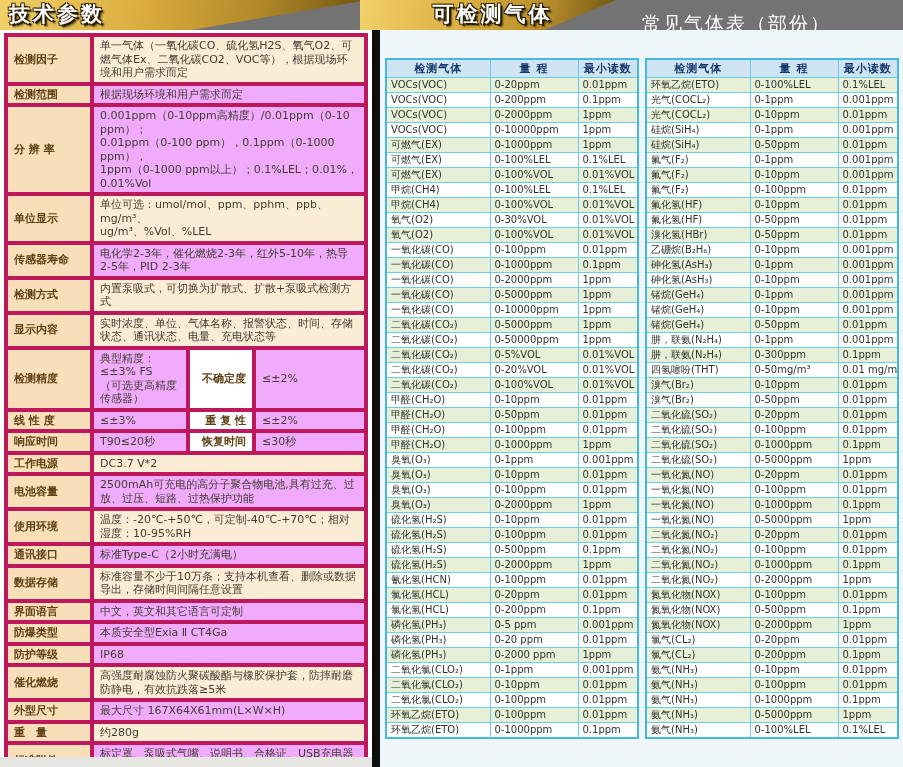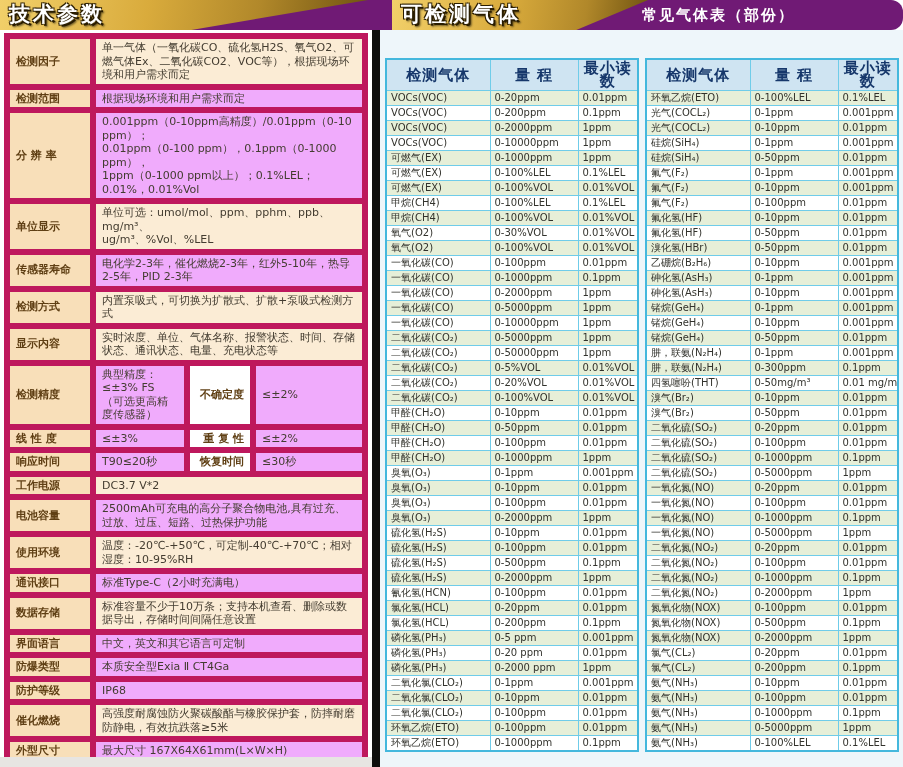--- a/index.html
+++ b/index.html
@@ -1,56 +1,56 @@
 <!DOCTYPE html>
 <html><head>
 <meta charset="utf-8">
 <style>
   html,body{margin:0;padding:0;}
   .page{position:relative;width:903px;height:767px;overflow:hidden;background:#ffffff;
         font-family:"DejaVu Sans","Liberation Sans",sans-serif;}
 
   
-  .banner{position:absolute;left:0;top:0;width:903px;height:30px;background:#701a75;z-index:5;border-radius:12px;}
+  .banner{position:absolute;left:0;top:0;width:903px;height:30px;background:#737373;z-index:5;}
   .wedge{position:absolute;top:0;height:30px;}
   .wedge-left{left:0;width:368px;
     background:linear-gradient(100deg,#f2d06a 0%,#d9ab3c 40%,#b1882a 70%,#6e5210 100%);
     clip-path:polygon(0 0,100% 0,52% 100%,0 100%);}
-  .wedge-right{left:392px;width:256px;
+  .wedge-right{left:360px;width:256px;
     background:linear-gradient(100deg,#f2d06a 0%,#d9ab3c 45%,#b1882a 75%,#6e5210 100%);
-    clip-path:polygon(0 0,100% 0,72% 100%,0 100%);}
+    clip-path:polygon(0 0,100% 0,72% 100%,0 100%);text-align:center;}
   .banner-title{display:block;padding-left:9px;line-height:29px;font-size:21px;font-weight:bold;
     letter-spacing:3px;color:#ffffff;
     text-shadow:-1px -1px 0 #2a1d00,1px -1px 0 #2a1d00,-1px 1px 0 #2a1d00,2px 2px 0 #2a1d00,3px 3px 2px rgba(0,0,0,.55);}
-  .banner-subtitle{position:absolute;left:642px;top:0;line-height:30px;font-size:15px;font-weight:bold;
+  .banner-subtitle{position:absolute;left:642px;top:8px;line-height:30px;font-size:19px;font-weight:normal;
     letter-spacing:2px;color:#ffffff;}
 
   
   .left-panel{position:absolute;left:0;top:30px;width:372px;height:727px;background:#ffffff;overflow:hidden;}
   .divider{position:absolute;left:372px;top:0;width:8px;height:767px;background:#0e0e0c;z-index:4;}
   .right-panel{position:absolute;left:380px;top:30px;width:523px;height:737px;background:#eef6fa;}
   .footer-strip{position:absolute;left:0;top:757px;width:372px;height:10px;background:#e7e5e2;}
 
   
   .param-table{border-collapse:collapse;table-layout:fixed;width:364px;margin:3px 0 0 4px;
     border:1px solid #dfb272;}
-  .param-table th,.param-table td{border:6px solid #be185d;font-size:11px;line-height:13.5px;
+  .param-table th,.param-table td{border:4px solid #be185d;font-size:11px;line-height:13.5px;
     padding:2px 6px;vertical-align:middle;}
   .param-label{width:86px;background:#f8dfb9;color:#5f3f14;font-weight:bold;text-align:left;padding:2px 2px;}
   .param-value{color:#433c30;text-align:left;white-space:pre-line;background:#f0abfc;}
   .param-label2{color:#5f3f14;font-weight:bold;text-align:right;background:#ffffff;}
   tr.tint .param-value,tr.tint .param-label2{background:#fbecd5;}
 
   
   .gas-table{position:absolute;top:28px;border-collapse:collapse;table-layout:fixed;width:252px;
     border:2px solid #44b8dd;background:#ffffff;}
   .gas-table-left{left:5px;}
   .gas-table-right{left:265px;}
   .gas-table th{border:1px solid #6fcce9;background:#cfe4f2;color:#16376b;font-weight:bold;
-    font-size:15px;line-height:13px;padding:2px 2px;text-align:center;letter-spacing:1px;}
+    font-size:11px;line-height:13px;padding:2px 2px;text-align:center;letter-spacing:1px;}
   .gas-table td{border:1px solid #6fcce9;font-size:10px;line-height:12px;height:12px;
     padding:1px 4px;color:#32322c;background:#ffffff;overflow:hidden;white-space:nowrap;}
   .gas-table tr.green td{background:#e6efd8;}
   .gas-table col.c-gas{width:104px;}
   .gas-table col.c-range{width:88px;}
   .gas-table col.c-min{width:60px;}
 </style>
 </head>
 <body>
 

